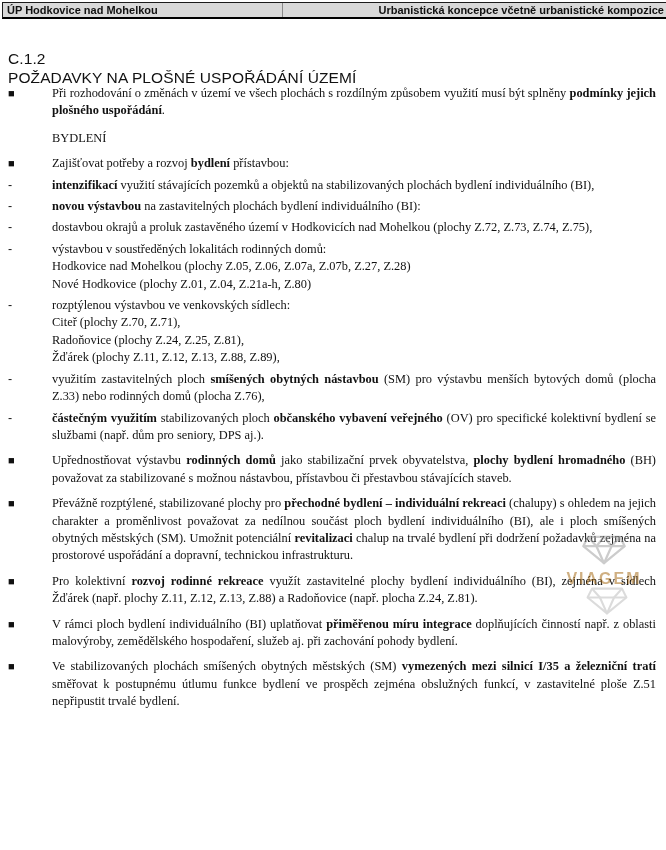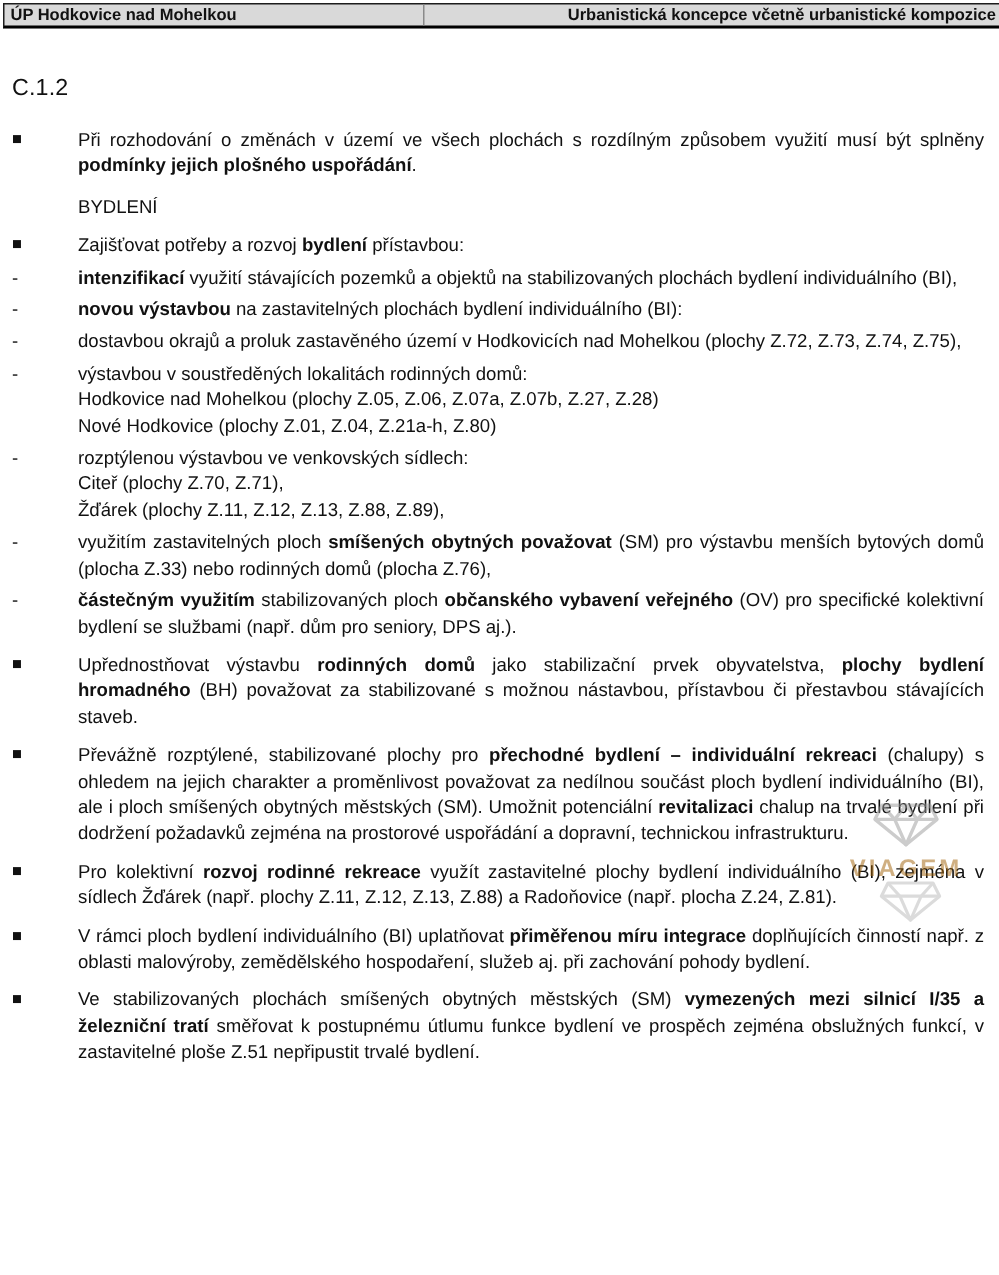--- a/index.html
+++ b/index.html
@@ -21,21 +21,21 @@
   .hdr .divider{position:absolute;left:279px;top:0;bottom:0;width:1px;background:#8a8a8a;}
 
   
   .title-row{position:absolute;left:8px;top:49px;display:flex;font-size:15.5px;line-height:19px;letter-spacing:0.1px;flex-direction:column;}
   .title-row .num{width:52px;flex:none;}
 
   
   .content{position:absolute;left:8px;top:77px;width:648px;font-size:12.4px;line-height:17.4px;}
   .row{display:flex;}
   .row .marker{width:44px;flex:none;}
-  .row .txt{flex:1;text-align:justify;}
+  .row .txt{flex:1;text-align:justify;font-family:Liberation Serif, serif;}
   .row.heading .txt{text-align:left;}
   .row.bullet{margin-top:8px;}
   .row.dash{margin-top:4px;}
   .row.sub{margin-top:0;}
   .row.heading{margin-top:10px;}
   .marker.mk-bullet{font-size:11px;line-height:17.4px;}
   .marker.mk-dash{font-size:12.4px;}
 
   
   .watermark{
@@ -56,20 +56,21 @@
 <div class="page">
 
   <div class="hdr">
     <span>ÚP Hodkovice nad Mohelkou</span>
     <span class="divider"></span>
     <span>Urbanistická koncepce včetně urbanistické kompozice</span>
   </div>
 
   <div class="title-row">
     <span class="num">C.1.2</span>
+    <span>POŽADAVKY NA PLOŠNÉ USPOŘÁDÁNÍ ÚZEMÍ</span>
   </div>
 
   <div class="content">
       <div class="row bullet">
         <span class="marker mk-bullet">■</span>
         <div class="txt"><span>Při rozhodování o změnách v území ve všech plochách s rozdílným způsobem využití musí být splněny </span><b>podmínky jejich plošného uspořádání</b><span>.</span></div>
       </div>
       <div class="row heading">
         <span class="marker mk-none"></span>
         <div class="txt"><span>BYDLENÍ</span></div>
@@ -105,25 +106,29 @@
       <div class="row dash">
         <span class="marker mk-dash">-</span>
         <div class="txt"><span>rozptýlenou výstavbou ve venkovských sídlech:</span></div>
       </div>
       <div class="row sub">
         <span class="marker mk-none"></span>
         <div class="txt"><span>Citeř (plochy Z.70, Z.71),</span></div>
       </div>
       <div class="row sub">
         <span class="marker mk-none"></span>
+        <div class="txt"><span>Radoňovice (plochy Z.24, Z.25, Z.81),</span></div>
+      </div>
+      <div class="row sub">
+        <span class="marker mk-none"></span>
         <div class="txt"><span>Žďárek (plochy Z.11, Z.12, Z.13, Z.88, Z.89),</span></div>
       </div>
       <div class="row dash">
         <span class="marker mk-dash">-</span>
-        <div class="txt"><span>využitím zastavitelných ploch </span><b>smíšených obytných považovat</b><span> (SM) pro výstavbu menších bytových domů (plocha Z.33) nebo rodinných domů (plocha Z.76),</span></div>
+        <div class="txt"><span>využitím zastavitelných ploch </span><b>smíšených obytných nástavbou</b><span> (SM) pro výstavbu menších bytových domů (plocha Z.33) nebo rodinných domů (plocha Z.76),</span></div>
       </div>
       <div class="row dash">
         <span class="marker mk-dash">-</span>
         <div class="txt"><b>částečným využitím</b><span> stabilizovaných ploch </span><b>občanského vybavení veřejného</b><span> (OV) pro specifické kolektivní bydlení se službami (např. dům pro seniory, DPS aj.).</span></div>
       </div>
       <div class="row bullet">
         <span class="marker mk-bullet">■</span>
         <div class="txt"><span>Upřednostňovat výstavbu </span><b>rodinných domů</b><span> jako stabilizační prvek obyvatelstva, </span><b>plochy bydlení hromadného</b><span> (BH) považovat za stabilizované s možnou nástavbou, přístavbou či přestavbou stávajících staveb.</span></div>
       </div>
       <div class="row bullet">

